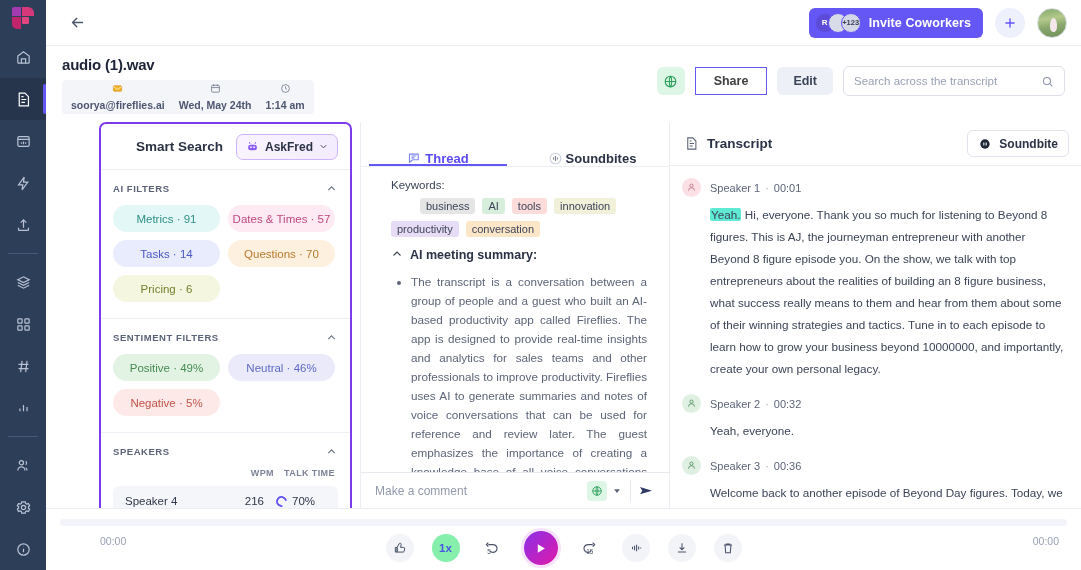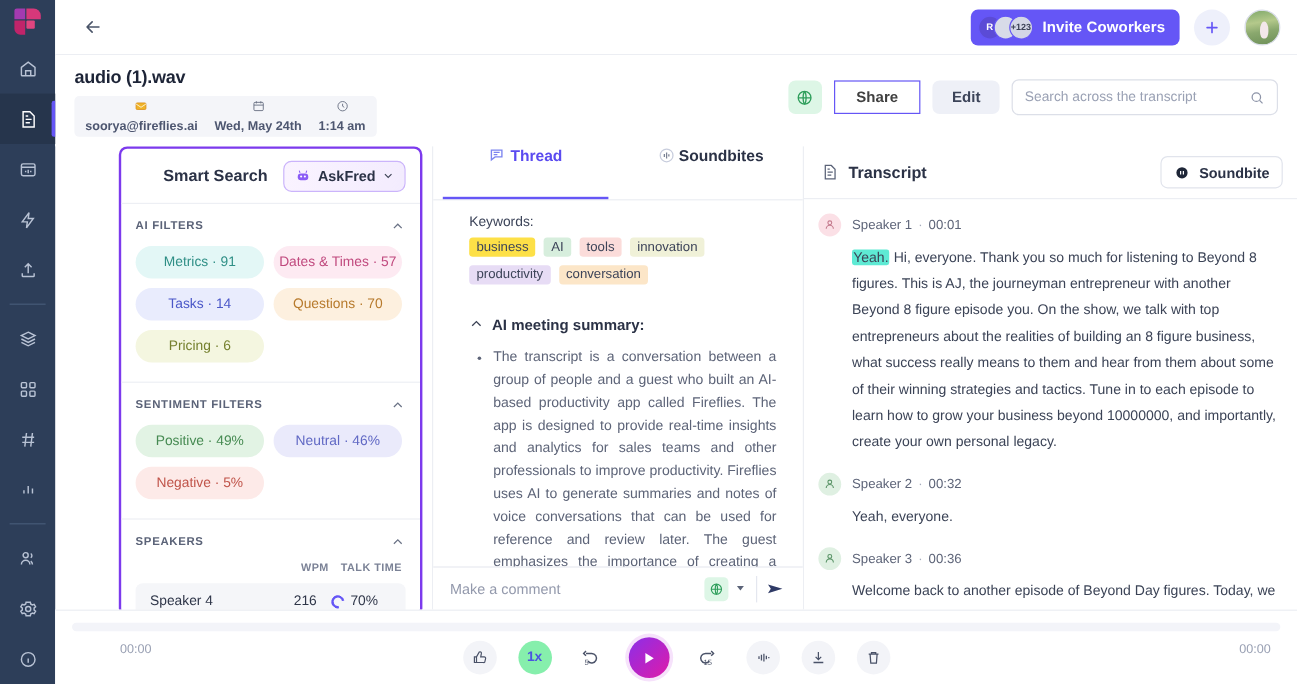--- a/index.html
+++ b/index.html
@@ -160,33 +160,33 @@
     border:2px solid #6556f6; border-right-color:transparent; transform:rotate(35deg);
   }
 
   
   .col-mid {
     flex:1 1 auto; min-width:0; display:flex; flex-direction:column;
     border-left:1px solid #eceef3; border-right:1px solid #eceef3; margin-left:8px;
   }
   .tabs { height:44px; flex:0 0 44px; display:flex; }
   .tab {
-    flex:1; display:flex; align-items:flex-start; justify-content:center; gap:3px;
+    flex:1; display:flex; align-items:flex-end; justify-content:center; gap:3px;
     font-size:13px; font-weight:700; color:#2b3246; cursor:pointer; position:relative;
   }
   .tab.active { color:#5b4bf0; }
   .tab.active:after {
     content:""; position:absolute; left:8px; right:8px; bottom:0; height:2.5px; background:#6556f6;
   }
   .tabs-rule { height:1px; background:#eceef3; }
   .mid-scroll { flex:1 1 auto; overflow:hidden; padding: 12px 22px 0 30px; position:relative; }
   .kw-label { font-size:11.5px; color:#3c4459; }
   .kw-chips { display:flex; flex-wrap:wrap; gap:7px; margin-top:7px; }
   .kw { font-size:11px; padding: 2px 6px; border-radius:3px; color:#3d4459; cursor:pointer; }
-  .summary-head { display:flex; align-items:flex-start; gap:7px; margin-top:27px; }
+  .summary-head { display:flex; align-items:flex-start; gap:7px; margin-top:11px; }
   .summary-title { font-size:12.5px; font-weight:700; color:#2b3246; }
   .summary-body { margin-top:10px; padding-left:20px; }
   .summary-body li { font-size:11.7px; line-height:19px; color:#5d6478; text-align:justify; }
   .comment-bar {
     flex:0 0 36px; height:36px; border-top:1px solid #e8eaf0; display:flex; align-items:center;
     padding: 0 8px 0 14px; background:#fff;
   }
   .comment-bar input {
     flex:1; border:none; outline:none; font-size:12px; color:#2b3246;
     font-family:"Liberation Sans", sans-serif; background:transparent;
@@ -503,21 +503,21 @@
                 <path d="M9 10v4M12 8v8M15 10.5v3"></path>
               </svg>
             <span>Soundbites</span>
           </div>
         </div>
         <div class="tabs-rule"></div>
 
         <div class="mid-scroll">
           <div class="kw-label">Keywords:</div>
           <div class="kw-chips" id="kw-chips">
-              <span class="kw" style="background: #fde047; color: rgb(61, 68, 89);">business</span>
+              <span class="kw" style="background: #e5e5e5; color: rgb(61, 68, 89); margin-left: 29px;">business</span>
               <span class="kw" style="background: rgb(215, 238, 221); color: rgb(61, 68, 89);">AI</span>
               <span class="kw" style="background: rgb(251, 220, 218); color: rgb(61, 68, 89);">tools</span>
               <span class="kw" style="background: rgb(240, 241, 216); color: rgb(61, 68, 89);">innovation</span>
               <span class="kw" style="background: rgb(231, 220, 245); color: rgb(61, 68, 89);">productivity</span>
               <span class="kw" style="background: rgb(252, 230, 200); color: rgb(61, 68, 89);">conversation</span>
             </div>
 
           <div class="summary-head">
             <svg width="12" height="12" viewBox="0 0 24 24" fill="none" stroke="#3b4254" stroke-width="2.2">
                 <path d="M5 15l7-7 7 7"></path>

